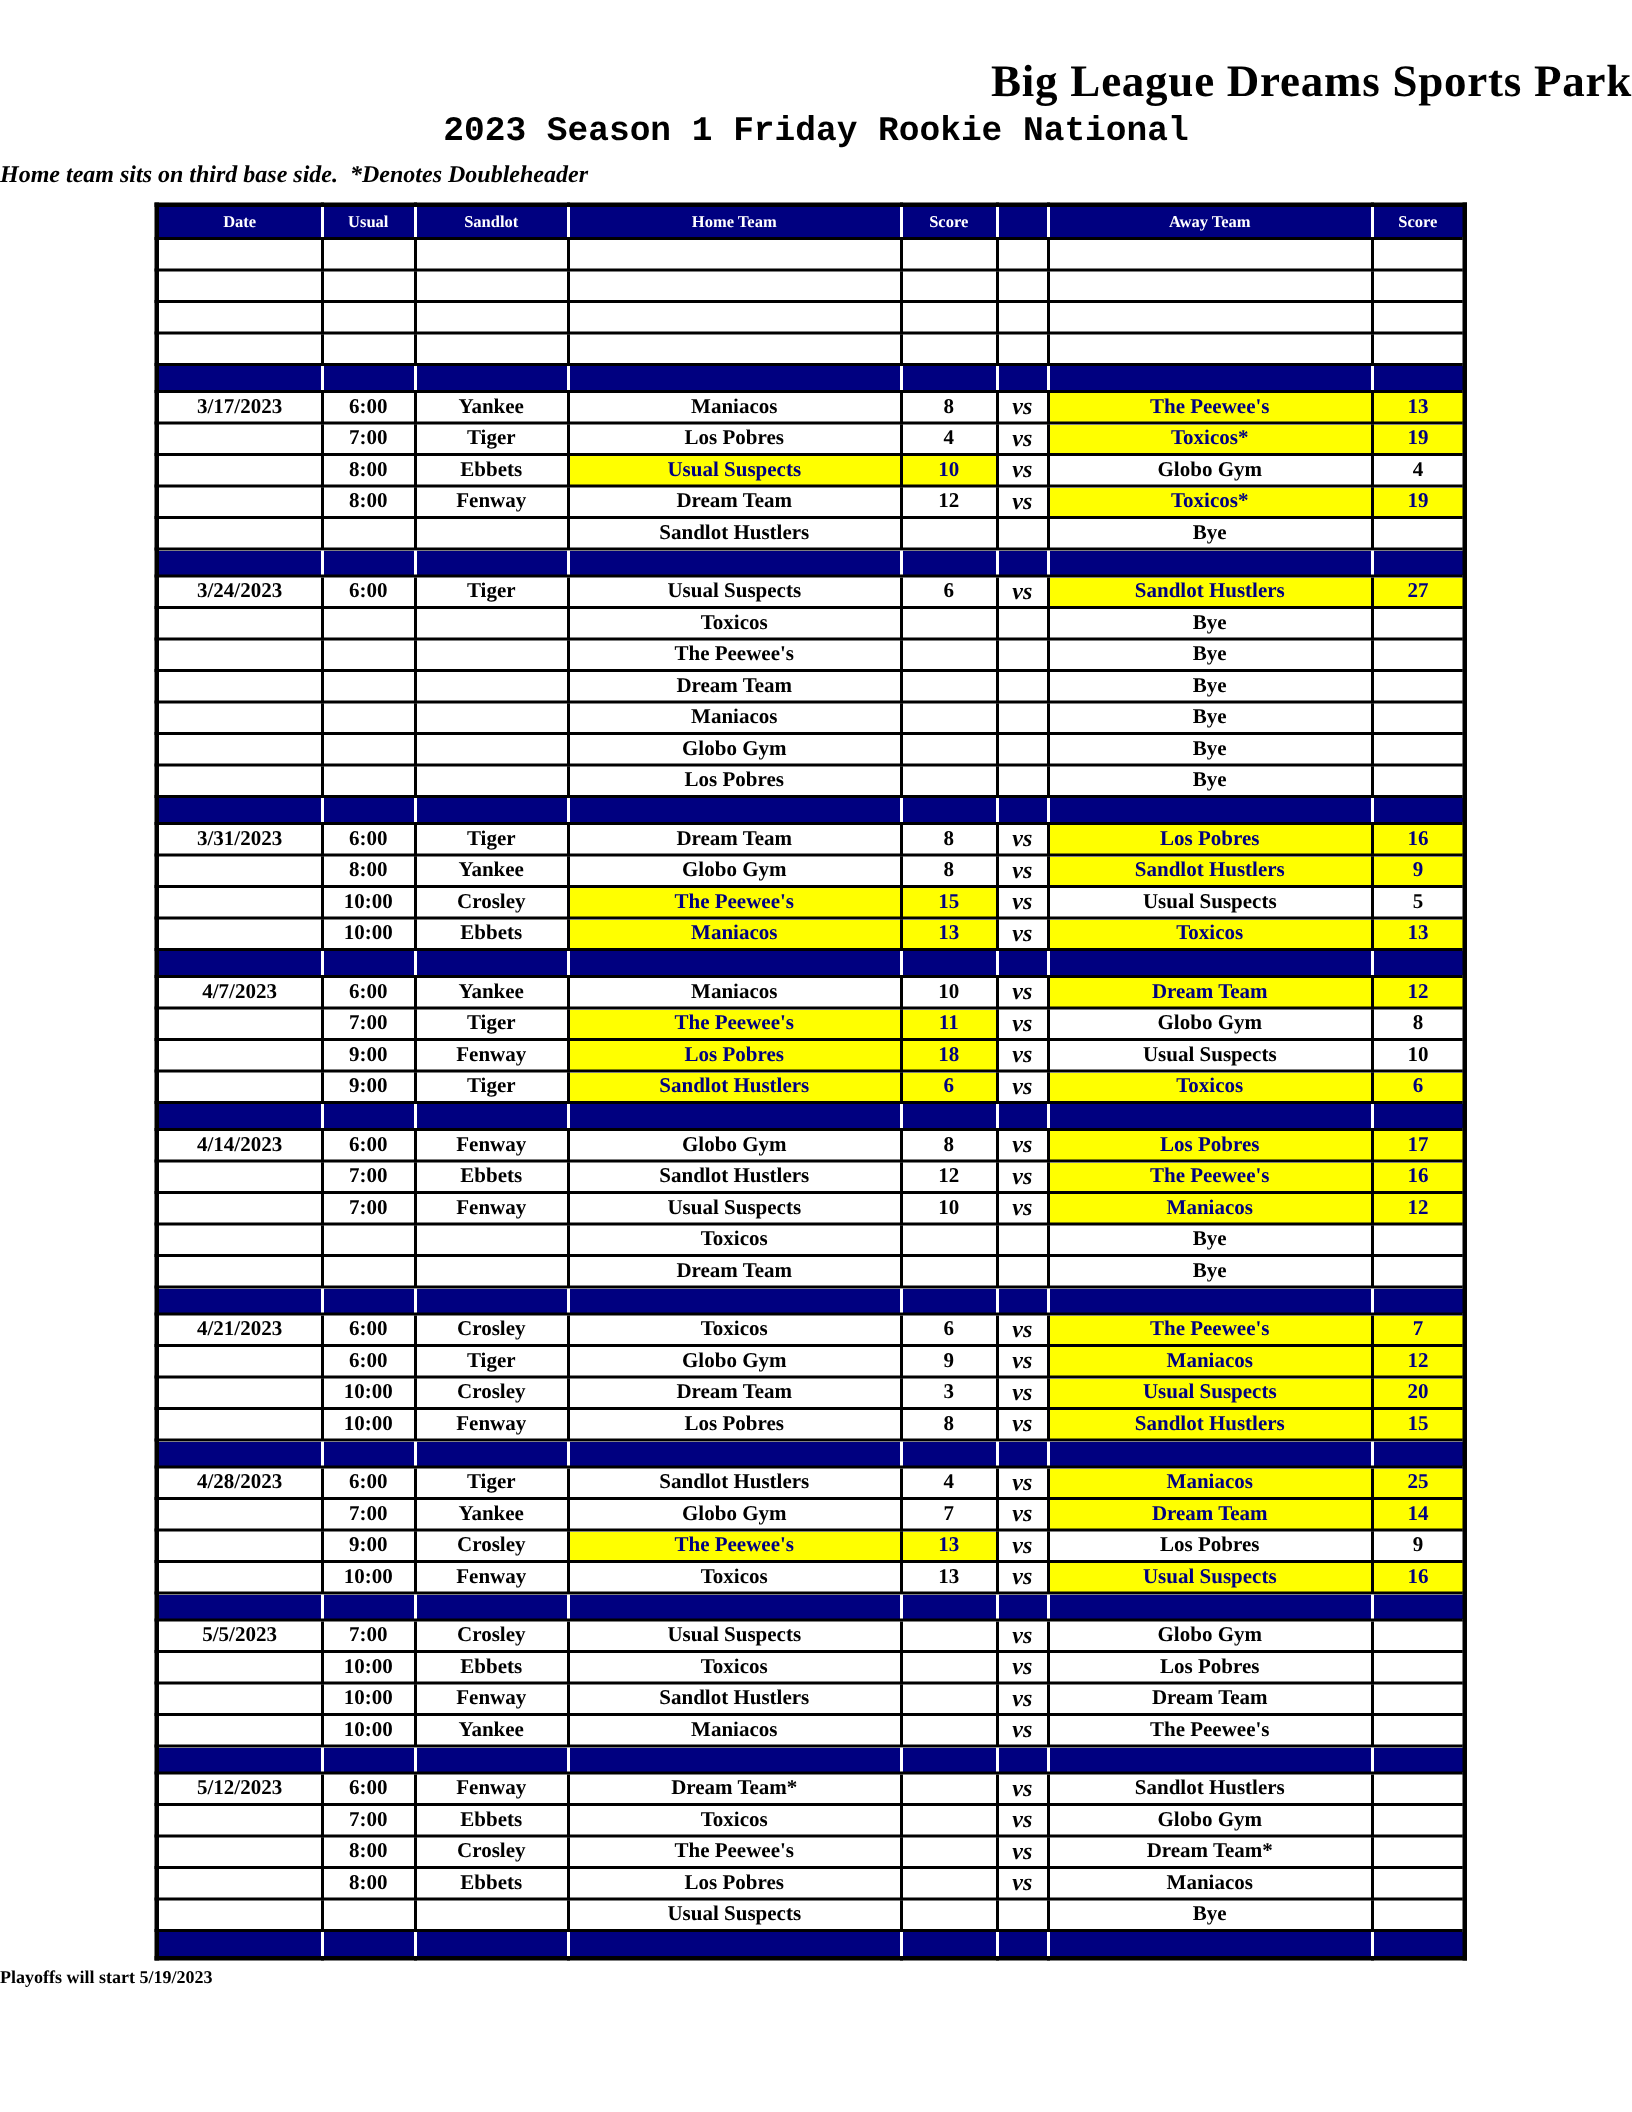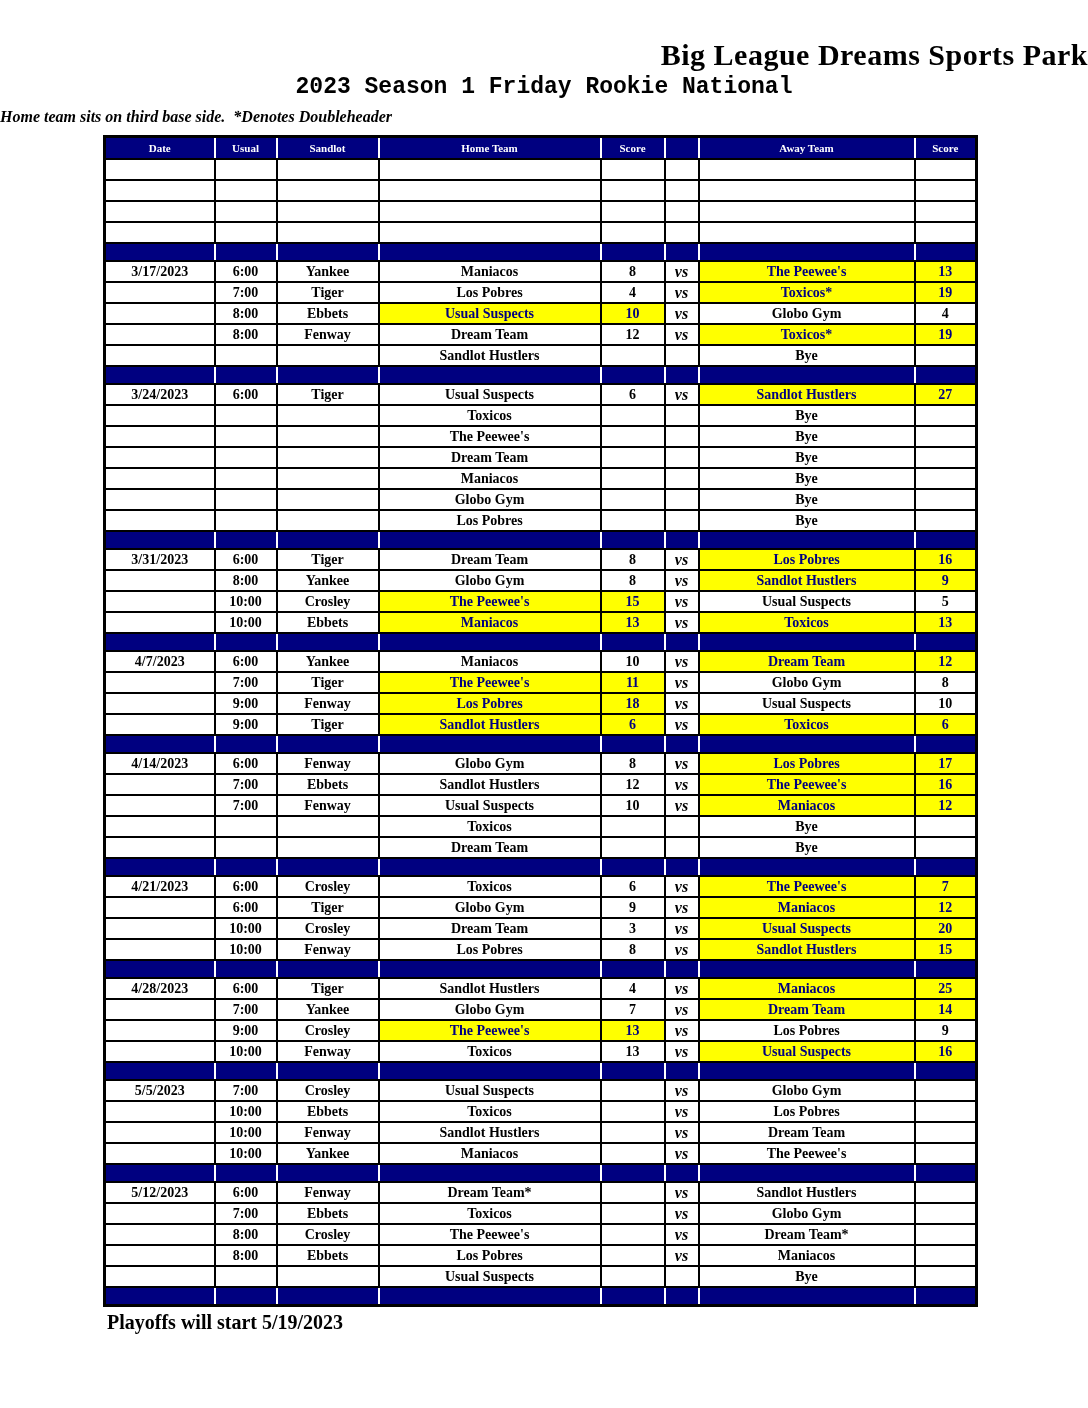--- a/index.html
+++ b/index.html
@@ -30,21 +30,21 @@
     border-left:2px solid #fff;border-right:2px solid #fff;
   }
   .sched td{border:2px solid #000;font-size:14px;height:19px;}
   .sched td.sep{
     background:var(--navy,#000080);height:16px;
     border-left:2px solid #fff;border-right:2px solid #fff;
     border-top:2px solid #000;border-bottom:2px solid #000;
   }
   .sched td.vs{font-size:16px;font-style:italic;}
   .sched td.hl{background:var(--yellow,#ffff00);color:var(--navy,#000080);}
-  .footer{margin-left:107px;margin-top:4px;font-size:20px;}
+  .footer{margin-top:4px;font-size:12px;}
 </style>
 </head>
 <body>
 
 <div class="page">
   <div class="title">Big League Dreams Sports Park</div>
   <div class="subtitle">2023 Season 1 Friday Rookie National</div>
   <div class="note">Home team sits on third base side.  *Denotes Doubleheader</div>
 
   <table class="sched">

